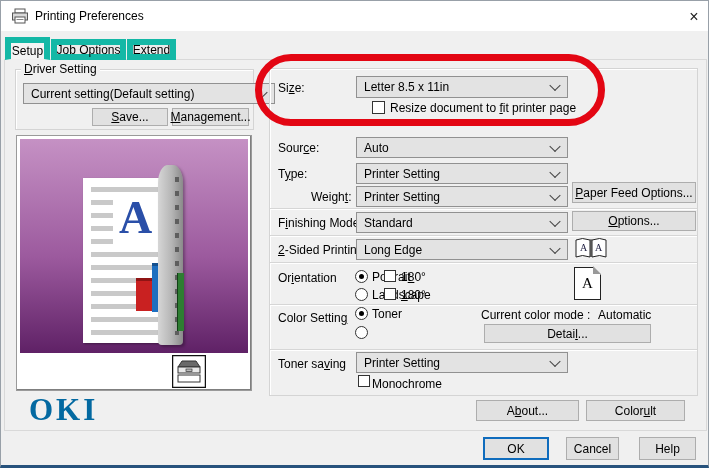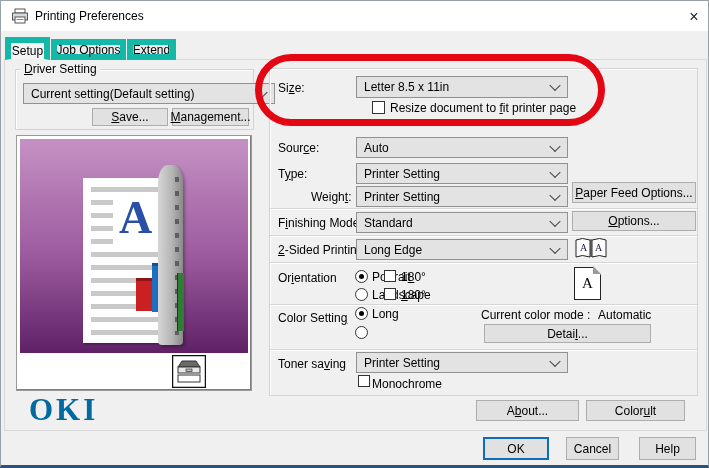--- a/index.html
+++ b/index.html
@@ -217,21 +217,21 @@
   </div>
   <div class="abs icon-page" style="left:573px;top:266px;width:27px;height:33px;">
     <span class="dogear"></span>
     <span>A</span>
   </div>
 
   <div class="abs lbl mn" style="left:277px;top:310px;">
     <span>Color Settin</span><u>g</u><span></span>
   </div>
   <div class="abs radio checked" style="left:354px;top:306px;"></div>
-  <div class="abs lbl" style="left:371px;top:306px;">Long</div>
+  <div class="abs lbl" style="left:371px;top:306px;">Toner</div>
   <div class="abs lbl" style="left:480px;top:307px;">Current color mode :</div>
   <div class="abs lbl" style="left:597px;top:307px;">Automatic</div>
   <div class="abs radio" style="left:354px;top:325px;"></div>
   <div class="abs lbl" style="left:371px;top:338px;margin-top:38px;">Monochrome</div>
   <div class="abs btn mn" style="left:483px;top:323px;width:167px;height:19px;">
     <span><span>Detai</span><u>l</u><span>...</span></span>
   </div>
 
   <div class="abs lbl mn" style="left:277px;top:356px;">
     <span>Toner sa</span><u>v</u><span>ing</span>

